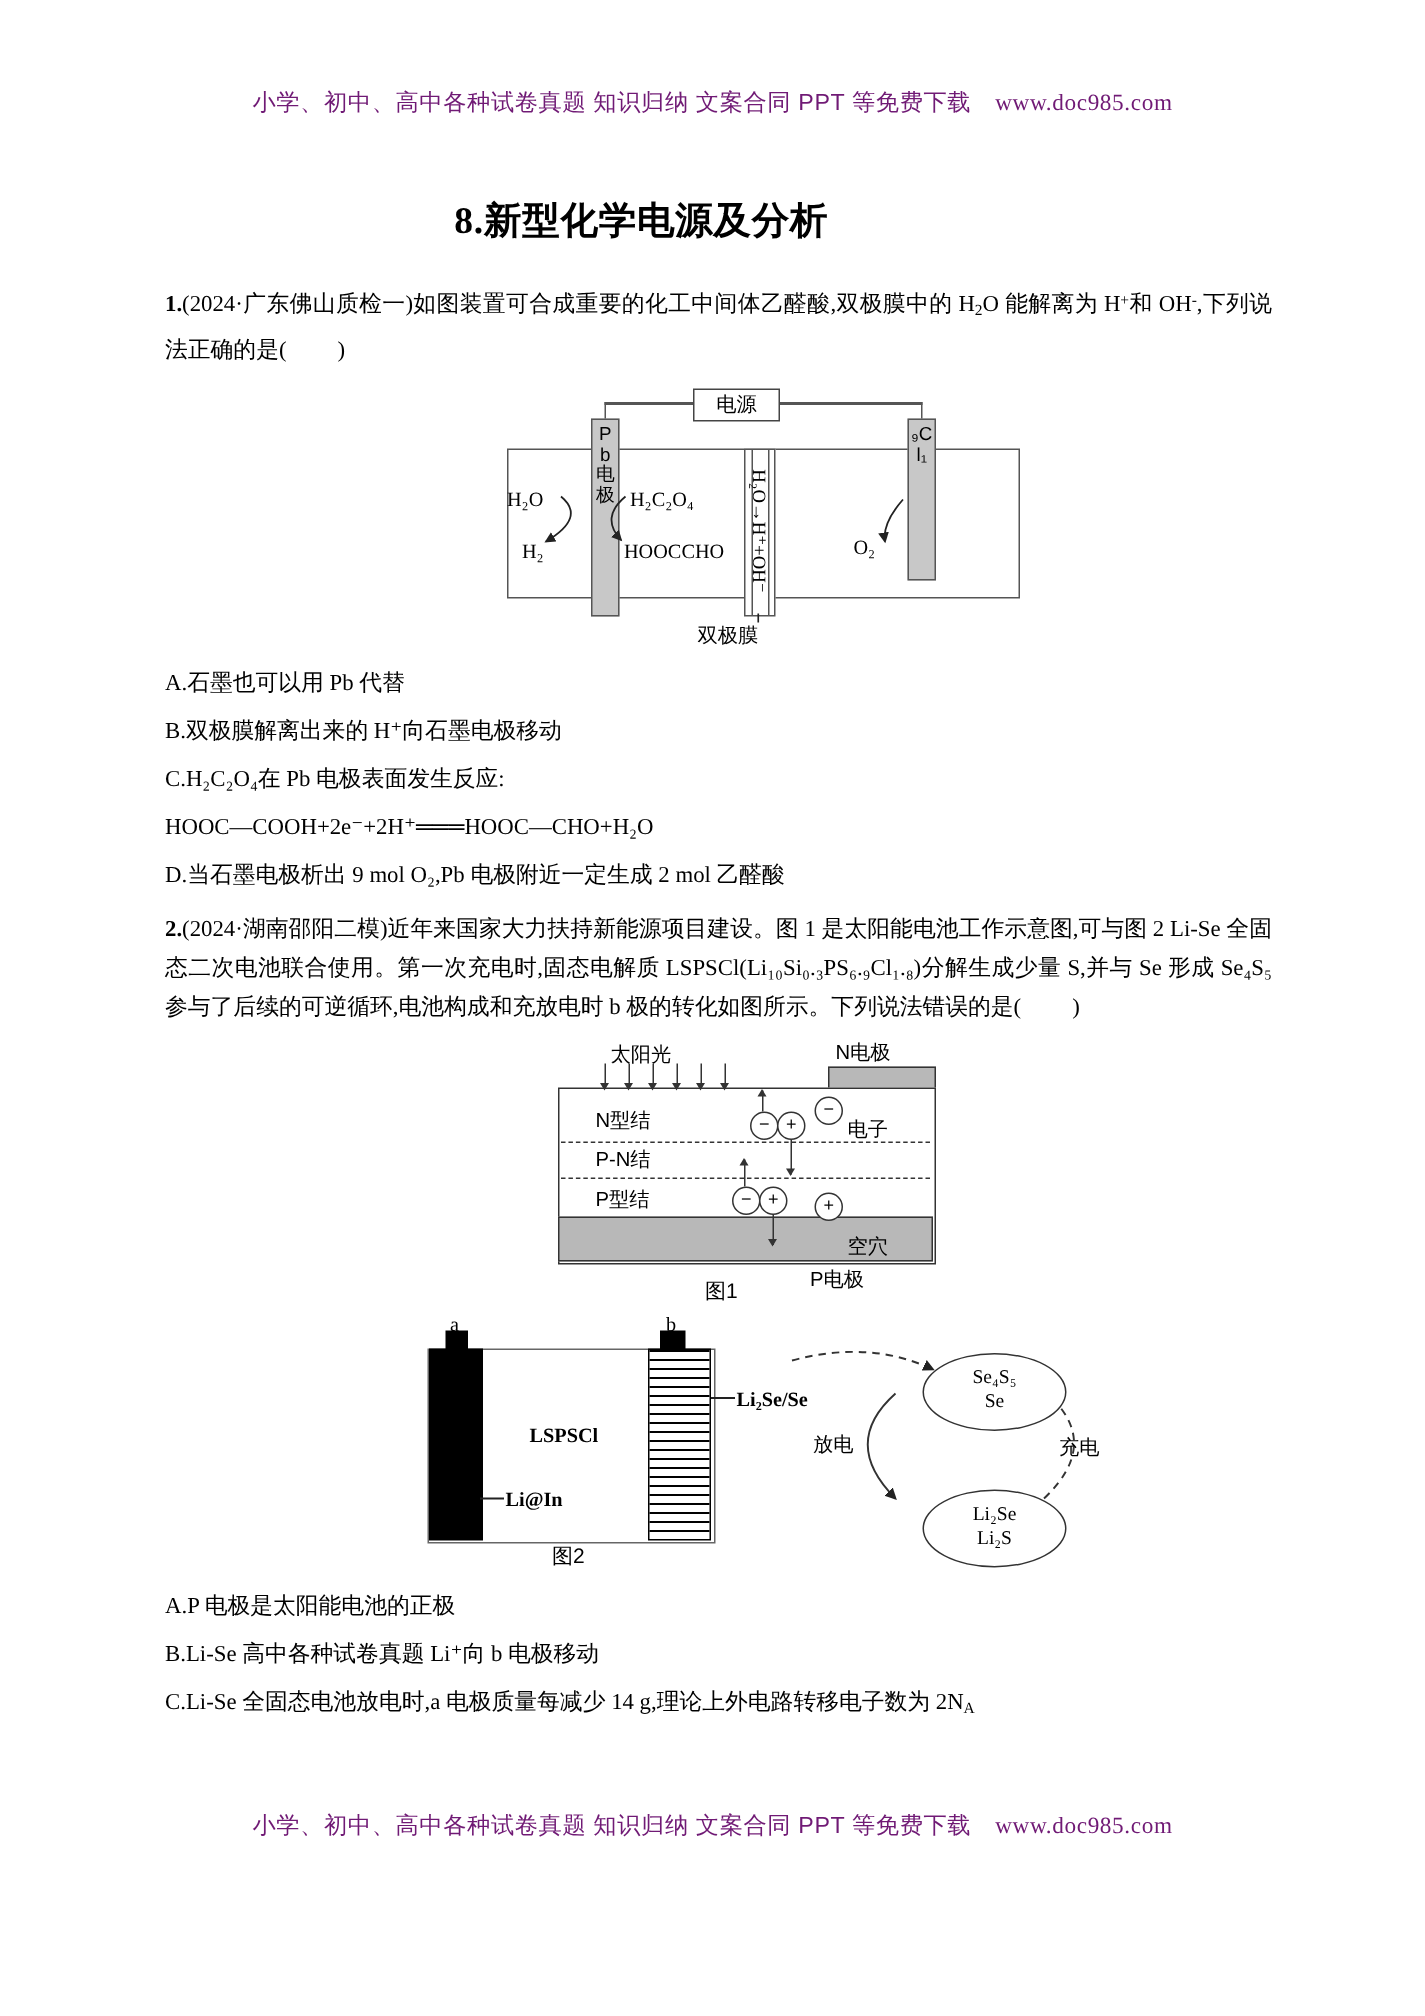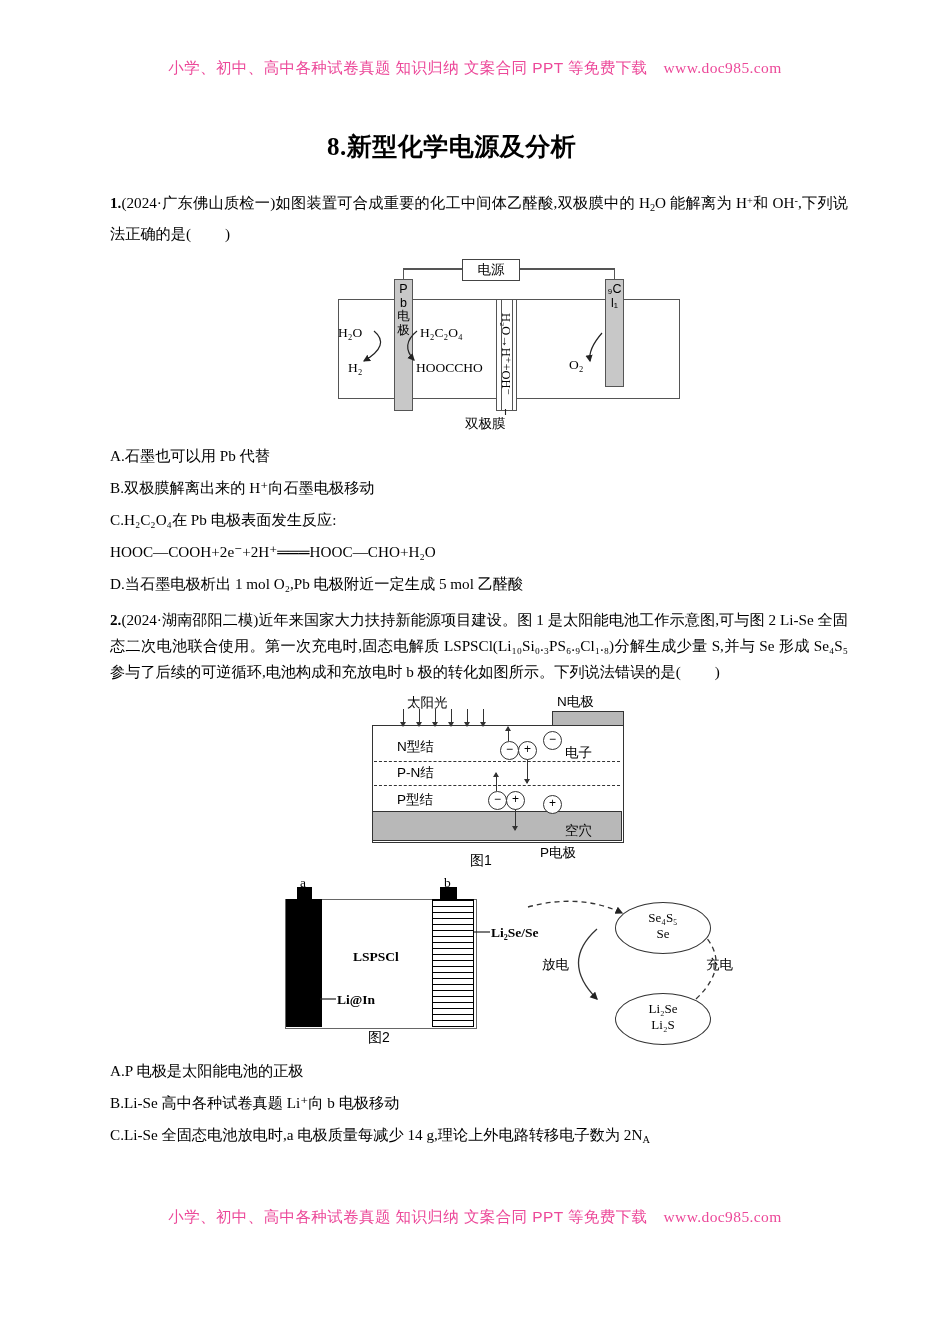--- a/index.html
+++ b/index.html
@@ -21,41 +21,40 @@
     width: 950px;
     height: 1344px;
   }
   .hdr, .ftr {
     position: absolute;
     left: 0;
     width: 950px;
     text-align: center;
     font-size: 15.5px;
     letter-spacing: 0.4px;
-    color: #ec4899;
+    color: #701a75;
     font-family: "Liberation Sans", "DejaVu Sans", sans-serif;
   }
   .hdr { top: 58px; }
   .ftr { top: 1207px; }
   .hdr .url, .ftr .url {
     font-family: "Liberation Serif", "DejaVu Serif", serif;
     margin-left: 16px;
   }
 
   .title {
     position: absolute;
     left: 0;
     top: 130px;
     width: 855px;
     text-align: center;
     font-size: 25px;
     font-weight: bold;
     font-family: "Liberation Sans", "DejaVu Sans", sans-serif;
     letter-spacing: 0.5px;
-    padding-left: 24px;
   }
   .title .num {
     font-family: "Liberation Serif", "DejaVu Serif", serif;
   }
 
   .content {
     position: absolute;
     left: 110px;
     top: 188px;
     width: 738px;
@@ -388,21 +387,21 @@
         <line x1="395.5" y1="152" x2="395.5" y2="158" stroke="#222" stroke-width="1.1"></line>
       </svg>
 
       <div class="f1-cap">双极膜</div>
     </div>
 
     <div class="opt"><span>A.</span><span>石墨也可以用 Pb 代替</span></div>
     <div class="opt"><span>B.</span><span>双极膜解离出来的 H⁺向石墨电极移动</span></div>
     <div class="opt"><span>C.</span><span>H₂C₂O₄在 Pb 电极表面发生反应:</span></div>
     <div class="eq">HOOC—COOH+2e⁻+2H⁺═══HOOC—CHO+H₂O</div>
-    <div class="opt"><span>D.</span><span>当石墨电极析出 1 mol O₂,Pb 电极附近一定生成 5 mol 乙醛酸</span></div>
+    <div class="opt"><span>D.</span><span>当石墨电极析出 9 mol O₂,Pb 电极附近一定生成 2 mol 乙醛酸</span></div>
 
     <div class="qblock" style="margin-top:10px;">
       <div class="qbody"><span class="qnum">2.</span><span>(2024·湖南邵阳二模)近年来国家大力扶持新能源项目建设。图 1 是太阳能电池工作示意图,可与图 2 Li-Se 全固态二次电池联合使用。第一次充电时,固态电解质 LSPSCl(Li₁₀Si₀.₃PS₆.₉Cl₁.₈)分解生成少量 S,并与 Se 形成 Se₄S₅参与了后续的可逆循环,电池构成和充放电时 b 极的转化如图所示。下列说法错误的是(</span><span class="blank"></span><span>)</span></div>
     </div>
 
     <div class="fig2">
 
       <div class="sctxt" style="left:297px; top:2px;">太阳光</div>
       <div class="sctxt" style="left:447px; top:1px;">N电极</div>
 
@@ -475,21 +474,21 @@
 
       <div class="ell" style="left:505px; top:25px; width:96px; height:52px;">
         <div>Se₄S₅</div>
         <div>Se</div>
       </div>
       <div class="ell" style="left:505px; top:116px; width:96px; height:52px;">
         <div>Li₂Se</div>
         <div>Li₂S</div>
       </div>
 
-      <div class="bttxt" style="left:432px; top:80px; font-family:Liberation Sans, sans-serif;">放电</div>
+      <div class="bttxt" style="left:432px; top:80px; font-family:Liberation Mono, monospace;">放电</div>
       <div class="bttxt" style="left:596px; top:80px; font-family:'Liberation Sans',sans-serif;">充电</div>
 
       <div class="fcap" style="left:258px; top:152px;">图2</div>
     </div>
 
     <div class="opt"><span>A.</span><span>P 电极是太阳能电池的正极</span></div>
     <div class="opt"><span>B.</span><span>Li-Se 高中各种试卷真题 Li⁺向 b 电极移动</span></div>
     <div class="opt"><span>C.</span><span>Li-Se 全固态电池放电时,a 电极质量每减少 14 g,理论上外电路转移电子数为 2N</span><sub>A</sub></div>
 
   </div>

